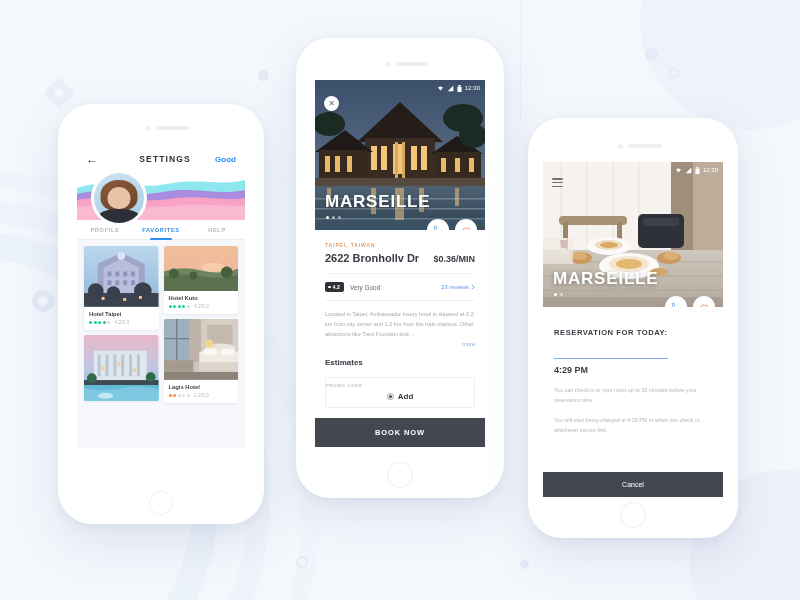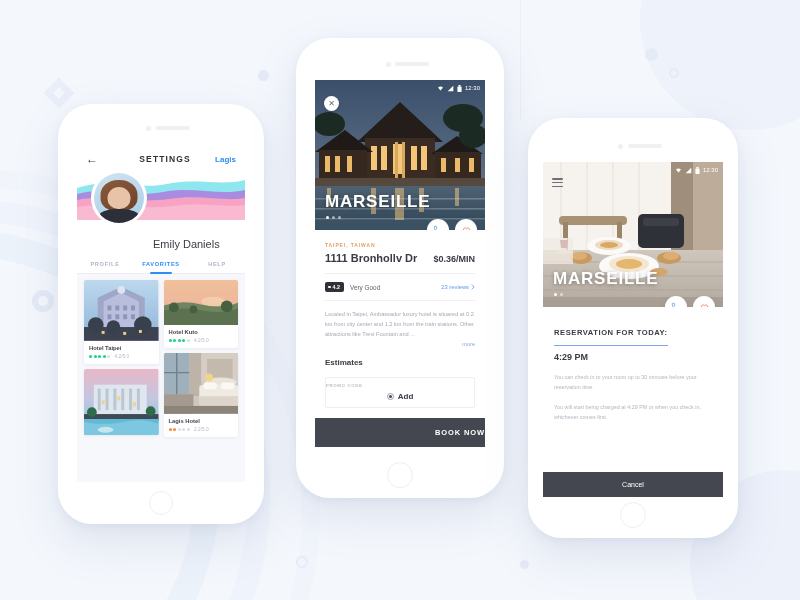--- a/index.html
+++ b/index.html
@@ -209,39 +209,39 @@
   .card-ic {
     width:12px; height:8px; border-radius:1.5px;
     background:linear-gradient(90deg,#2f67c9 50%, #f2a93b 50%);
     position:relative;
   }
   .card-ic::after {
     content:""; position:absolute; left:1px; top:1px; width:4px; height:3px;
     background:#f6d66a; border-radius:.5px;
   }
   .p2-book {
-    margin:10px -10px 0; background:#454750; color:#fff; text-align:right;
+    margin:10px -10px 0; background:#454750; color:#fff; text-align:center;
     padding:10px 0; font-size:7.5px; font-weight:bold; letter-spacing:.9px; cursor:pointer;
   }
 
   
   #phone3 { left:528px; top:118px; width:210px; height:420px; }
   #phone3 .screen { left:15px; top:44px; width:180px; height:335px; }
 
   .hero3 { position:relative; height:145px; overflow:hidden; }
   .hero3 .statusbar { position:absolute; left:0; right:0; top:2px; z-index:4; }
   .hamburger {
     position:absolute; left:9px; top:16px; z-index:4; cursor:pointer;
     display:flex; flex-direction:column; gap:2.2px;
   }
   .hamburger i { display:block; width:11px; height:1.6px; background:#6e6f78; border-radius:1px; }
   .p3-body { padding:14px 11px 0; }
   .p3-h {
     font-size:7.6px; font-weight:bold; letter-spacing:.55px; color:#3a3b44;
-    display:inline-block; padding-bottom:8px; border-bottom:1.6px solid #7aa7ef;
+    display:inline-block; padding-bottom:21px; border-bottom:1.6px solid #7aa7ef;
   }
   .p3-time { font-size:9px; font-weight:bold; color:#3a3b44; margin-top:6px; }
   .p3-p { font-size:5.4px; line-height:1.8; color:#b4b6c1; margin-top:11px; }
   .p3-cancel {
     position:absolute; left:0; right:0; bottom:0; background:#454750; color:#fff;
     text-align:center; padding:9px 0; font-size:7px; cursor:pointer;
   }
 </style>
 </head>
 <body>
@@ -267,43 +267,40 @@
   <div class="phone" id="phone1">
     <div class="cam" style="left:88px;top:22px;"></div>
     <div class="speaker" style="top:22px;width:34px;margin-left:12px;"></div>
     <div class="home" style="bottom:9px;width:24px;height:24px;"></div>
 
     <div class="screen">
 
       <div class="p1-header">
         <span class="p1-back">←</span>
         <span class="p1-title">SETTINGS</span>
-        <span class="p1-done">Lagis</span>
+        <span class="p1-done">Good</span>
       </div>
 
       <div class="p1-banner">
         <svg viewBox="0 0 168 46" preserveAspectRatio="none">
           <path d="M0,14 C30,4 60,16 90,10 C120,4 145,12 168,6 L168,46 L0,46 Z" fill="#8ee7ef"></path>
           <path d="M0,20 C28,12 56,24 86,18 C116,12 142,22 168,16 L168,46 L0,46 Z" fill="#a98ce0"></path>
           <path d="M0,26 C30,20 58,30 92,25 C124,20 146,28 168,24 L168,46 L0,46 Z" fill="#f9a3c4"></path>
           <path d="M0,33 C34,28 60,36 96,32 C128,28 148,34 168,31 L168,46 L0,46 Z" fill="#f9b9d0"></path>
         </svg>
       </div>
 
       <div class="p1-avatar-wrap">
         <div class="p1-avatar">
           <div class="hair"></div>
           <div class="face"></div>
           <div class="body"></div>
         </div>
       </div>
 
-      <div class="p1-name-row">
-        <span class="p1-name">Emily Daniels</span>
-      </div>
 
       <div class="p1-tabs">
         <div class="p1-tab">PROFILE</div>
         <div class="p1-tab active">FAVORITES</div>
         <div class="p1-tab">HELP</div>
       </div>
 
       <div class="p1-grid">
 
         <div class="p1-col">
@@ -557,21 +554,21 @@
             <svg width="11" height="11" viewBox="0 0 24 24">
               <path d="M12 20s-7-4.6-7-9.3A4 4 0 0 1 12 8a4 4 0 0 1 7 2.7C19 15.4 12 20 12 20z" fill="none" stroke="#ef7a5f" stroke-width="2" stroke-linejoin="round"></path>
               </svg>
           </div>
         </div>
       </div>
 
       <div class="p2-body">
         <div class="p2-city">TAIPEI, TAIWAN</div>
         <div class="p2-addr-row">
-          <span class="p2-addr">1111 Bronhollv Dr</span>
+          <span class="p2-addr">2622 Bronhollv Dr</span>
           <span class="p2-price">$0.36/MIN</span>
         </div>
 
         <div class="p2-rate-row">
           <span class="rate-badge">
             <i class="bd"></i>
             <span>4.2</span>
           </span>
           <span class="rate-word">Very Good</span>
           <span class="rate-reviews">

